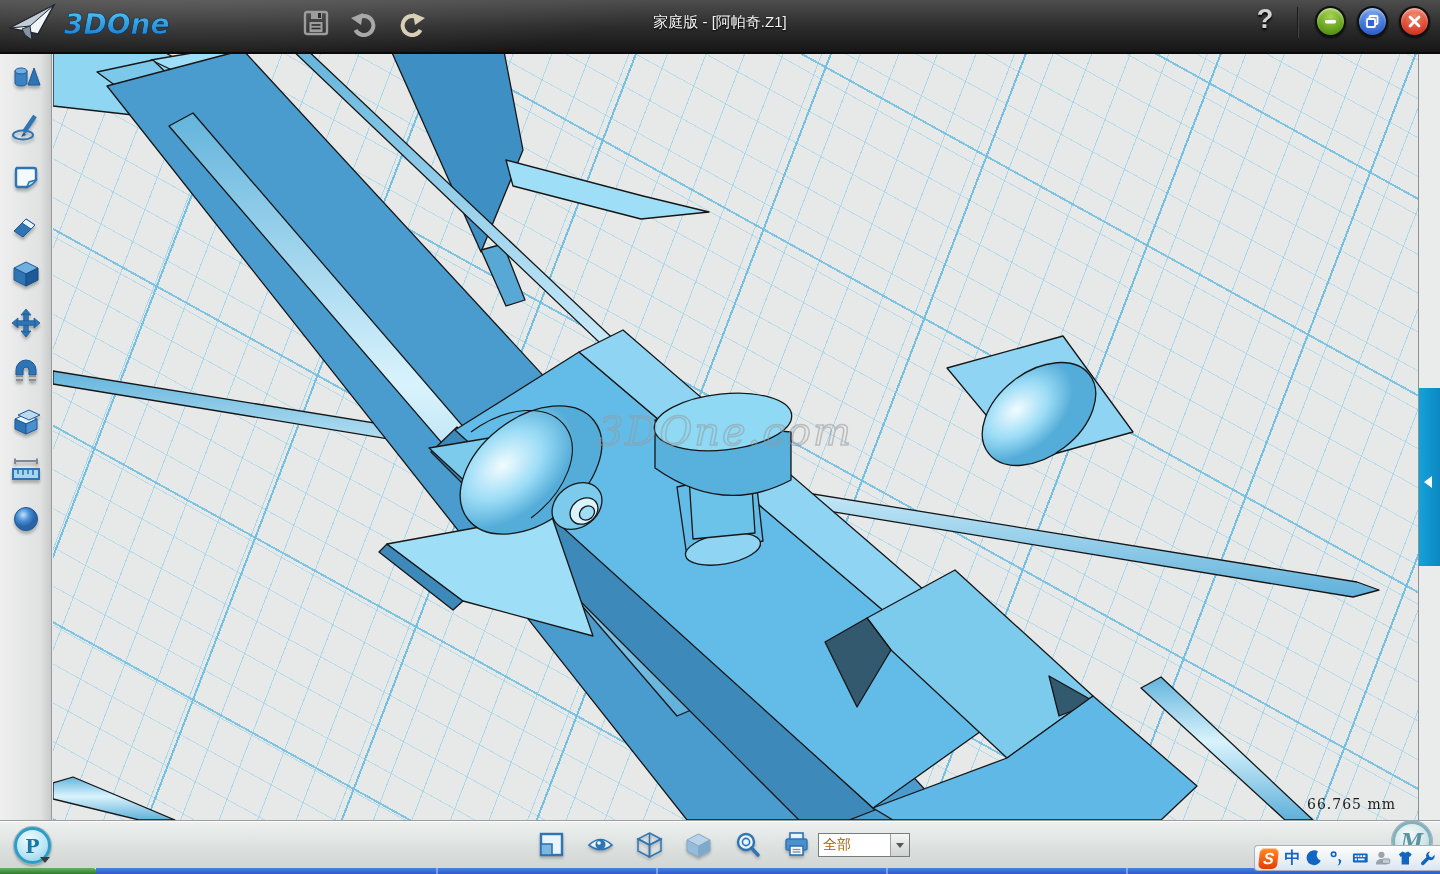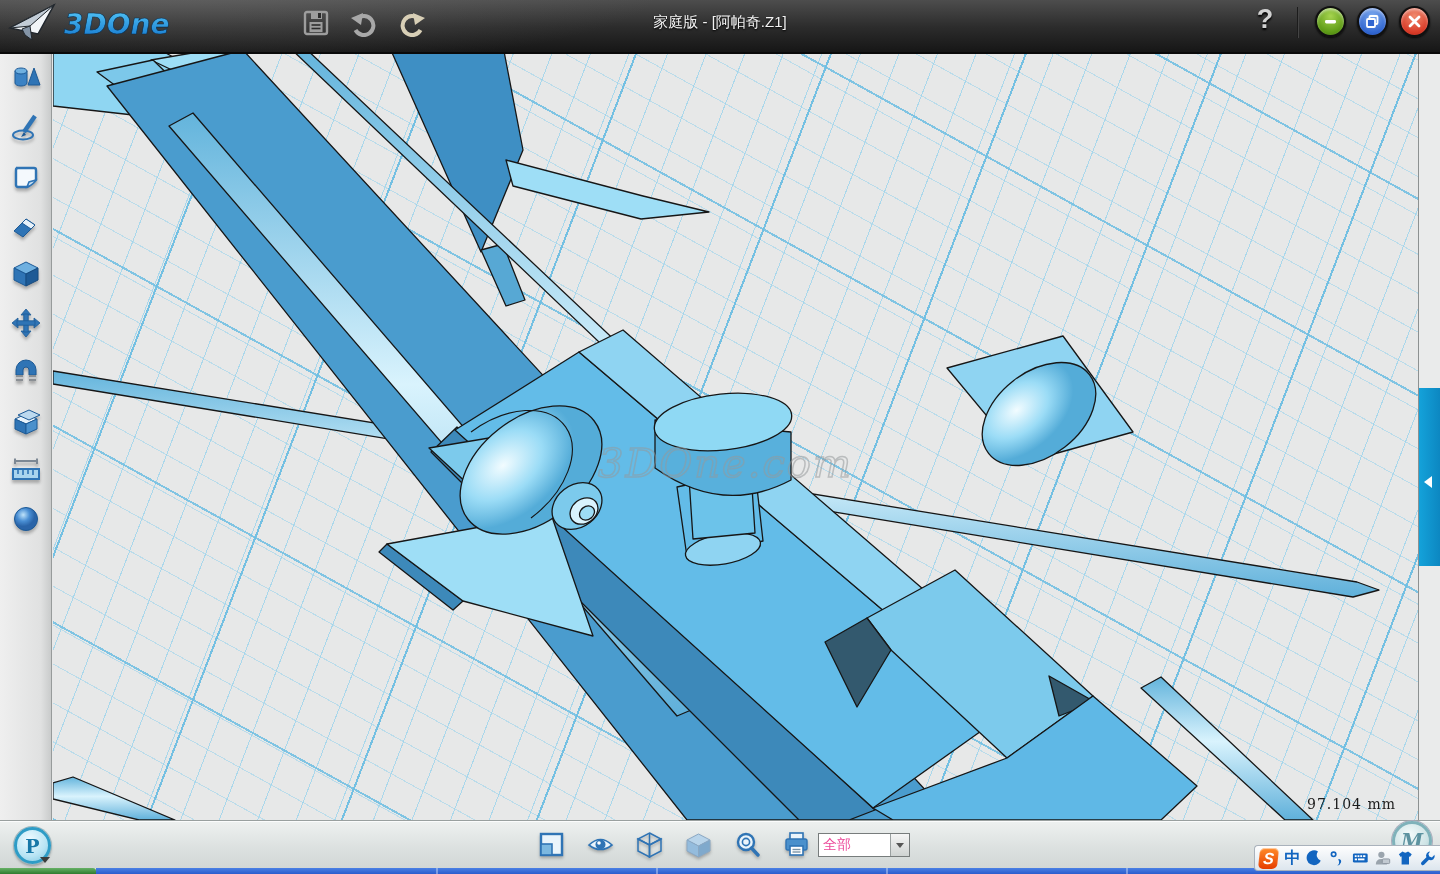--- a/index.html
+++ b/index.html
@@ -43,21 +43,21 @@
     background-color:#e7e8e8; cursor:crosshair;
     background-image:
       repeating-linear-gradient(111deg, rgba(110,190,226,.95) 0 2px, transparent 2px 182px),
       repeating-linear-gradient(29deg,  rgba(110,190,226,.85) 0 2px, transparent 2px 172px),
       repeating-linear-gradient(111deg, rgba(150,210,236,.75) 0 1px, transparent 1px 36px),
       repeating-linear-gradient(29deg,  rgba(150,210,236,.55) 0 1px, transparent 1px 34px);
     overflow:hidden; }
   .model-svg { position:absolute; left:0; top:0; }
   .watermark { position:absolute; left:545px; top:362px; font-size:40px; font-style:italic;
     font-family:"DejaVu Serif", serif; color:transparent;
-    -webkit-text-stroke:1.5px rgba(150,153,155,.55); letter-spacing:2px; pointer-events:none;margin-top:32px; }
+    -webkit-text-stroke:1.5px rgba(150,153,155,.55); letter-spacing:2px; pointer-events:none; }
   .measure { position:absolute; right:22px; top:750px; font-family:"DejaVu Serif", serif;
     font-size:14px; color:#1c1c1c; letter-spacing:1px; }
 
   .rstrip { position:absolute; right:0; top:0; width:22px; height:774px;
     background:#eaebeb; border-left:1px solid #8d9191; }
   .rtab { position:absolute; left:0; top:342px; width:22px; height:178px;
     background:linear-gradient(to right,#14a2da,#0c86c0); cursor:pointer; }
   .rtab .arrow { position:absolute; left:5px; top:88px; width:0; height:0;
     border-top:6px solid transparent; border-bottom:6px solid transparent;
     border-right:8px solid #ffffff; }
@@ -72,21 +72,21 @@
     display:flex; align-items:center; justify-content:center; cursor:pointer;
     font-family:"DejaVu Serif", serif; font-weight:bold; font-size:19px; color:#1878a8; }
   .pcaret { position:absolute; left:40px; top:36px; width:0; height:0; cursor:pointer;
     border-left:5px solid transparent; border-right:5px solid transparent;
     border-top:6px solid #3a3d3d; }
   .ctools { position:absolute; left:538px; top:10px; display:flex; gap:22px; }
   .ctool { width:27px; height:27px; cursor:pointer; }
   .ctool svg { filter:drop-shadow(0 2px 1.5px rgba(60,60,60,.35)); }
   .selectbox { position:absolute; left:818px; top:12px; width:92px; height:24px;
     background:#ffffff; border:1px solid #777c7c; display:flex; cursor:pointer; }
-  .selectbox .val { flex:1; font-size:14px; color:#ec4899; padding:2px 4px; overflow:hidden; }
+  .selectbox .val { flex:1; font-size:14px; color:#a16207; padding:2px 4px; overflow:hidden; }
   .selectbox .btn { width:19px; border-left:1px solid #9aa0a0;
     background:linear-gradient(#f5f5f5,#cfd3d2); display:flex; align-items:center; justify-content:center; }
   .selectbox .btn i { width:0; height:0; border-left:4px solid transparent;
     border-right:4px solid transparent; border-top:5px solid #555; }
   .mbadge { position:absolute; left:1392px; top:821px; width:40px; height:40px; border-radius:50%;
     background:radial-gradient(circle at 42% 32%, #f4fbfb, #cfe4e6 60%, #9ec6cc);
     border:3px solid #7fb2ba; box-shadow:0 0 0 1px #aab; display:flex; align-items:center;
     justify-content:center; font-family:"DejaVu Serif", serif; font-style:italic; font-weight:bold;
     font-size:20px; color:#5d93a0; z-index:11; cursor:pointer; }
 
@@ -330,21 +330,21 @@
         <polygon points="866,618 954,570 1092,696 1006,758 890,650" fill="#7ccaec"></polygon>
         <polygon points="824,642 866,618 890,650 856,707" fill="#33596e"></polygon>
         <polygon points="1048,676 1094,702 1058,716" fill="#33596e"></polygon>
 
         <polygon points="872,808 1006,758 1092,696 1196,786 1160,820 892,820" fill="#5fb8e6"></polygon>
 
         <polygon points="1140,688 1160,677 1312,820 1284,820" fill="url(#bl)"></polygon>
       </g>
     </svg>
     <div class="watermark">3DOne.com</div>
-    <div class="measure">97.104 mm</div>
+    <div class="measure">66.765 mm</div>
   </div>
 
   <div class="rstrip">
     <div class="rtab">
       <span class="arrow"></span>
     </div>
   </div>
 </div>
 
 <div class="botbar">

